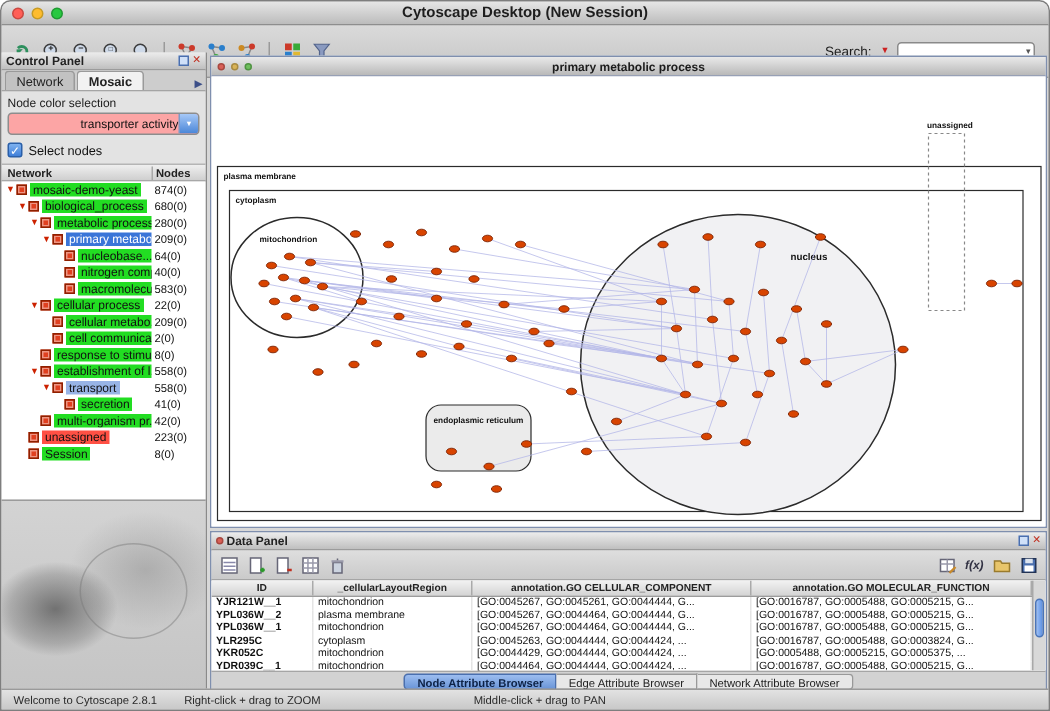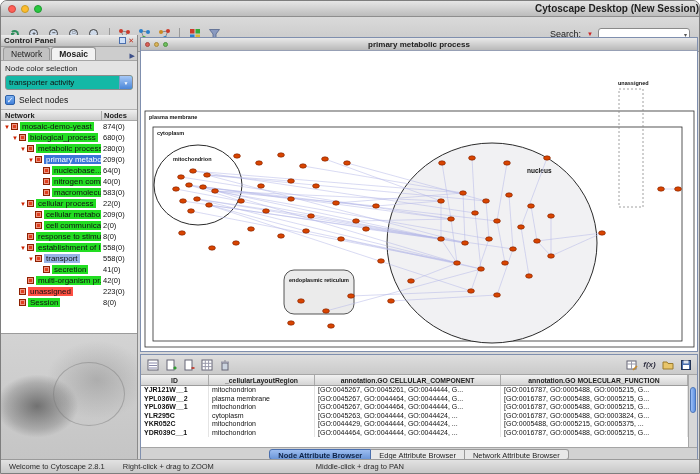--- a/index.html
+++ b/index.html
@@ -2,21 +2,21 @@
 <html><head>
 <meta charset="utf-8">
 <style>
   html,body{margin:0;padding:0;background:#ffffff;}
   *{box-sizing:border-box;}
   .window{position:relative;width:700px;height:474px;font-family:"Liberation Sans",sans-serif;
     background:#d8d8d8;border-radius:7px 7px 0 0;overflow:hidden;border:1px solid #7e7e7e;}
   
   .titlebar{position:absolute;top:0;left:0;right:0;height:16px;
     background:linear-gradient(#e6e6e6,#bcbcbc);border-bottom:1px solid #8e8e8e;
-    display:flex;align-items:center;justify-content:flex-end;}
+    display:flex;align-items:center;justify-content:center;}
   .tl{position:absolute;top:4px;width:8px;height:8px;border-radius:50%;}
   .tl.red{left:7px;background:#ff5f57;border:1px solid #c94841;}
   .tl.yellow{left:20px;background:#febc2e;border:1px solid #c79b24;}
   .tl.green{left:33px;background:#28c840;border:1px solid #1f9a32;}
   .win-title{font-size:10px;font-weight:bold;color:#1e1e1e;}
   
   .toolbar{position:absolute;top:16px;left:0;right:0;height:35px;
     background:linear-gradient(#dadada,#c4c4c4);border-bottom:1px solid #969696;
     display:flex;align-items:center;padding:0 5px;gap:3px;}
   .tbtn{width:17px;height:15px;display:flex;align-items:center;justify-content:center;border-radius:3px;}
@@ -42,21 +42,21 @@
   .panel-title{font-size:8px;font-weight:bold;color:#222;flex:1;white-space:nowrap;overflow:hidden;}
   .panel-float{width:7px;height:7px;border:1px solid #4a6fae;background:#cfe0f8;margin-right:2px;flex:none;}
   .panel-close{font-size:7px;color:#c03020;line-height:7px;flex:none;}
   .cp-tabs{height:14px;background:#cdcdcd;border-bottom:1px solid #a5a5a5;display:flex;align-items:flex-end;padding:0 2px;flex:none;}
   .cp-tab{font-size:8.5px;color:#222;padding:1px 7px;border:1px solid #9a9a9a;border-bottom:none;
     border-radius:3px 3px 0 0;background:#c2c2c2;margin-right:1px;}
   .cp-tab.active{background:#f2f2f2;font-weight:bold;}
   .cp-tab-arrow{margin-left:auto;font-size:7px;color:#3c4f88;}
   .cp-section{padding:3px 4px 4px 4px;background:#e3e3e3;border-bottom:1px solid #b5b5b5;flex:none;}
   .cp-label{font-size:8px;color:#1c1c1c;margin-bottom:2px;}
-  .cp-select{display:flex;align-items:center;height:15px;background:#14b8a6;border:1px solid #8d8d8d;border-radius:3px;overflow:hidden;}
+  .cp-select{display:flex;align-items:center;height:15px;background:#fca5a5;border:1px solid #8d8d8d;border-radius:3px;overflow:hidden;text-align:right;}
   .cp-select-value{flex:1;font-size:8px;padding-left:3px;color:#111;white-space:nowrap;overflow:hidden;}
   .cp-select-arrow{width:13px;height:100%;background:linear-gradient(#a6c8f7,#4a86d8);color:#fff;
     font-size:5px;display:flex;align-items:center;justify-content:center;border-left:1px solid #7a9cc9;}
   .cp-check-row{display:flex;align-items:center;margin-top:5px;}
   .checkbox{width:10px;height:10px;border-radius:2px;background:linear-gradient(#7fb2f0,#3f7fd9);
     border:1px solid #2a5fa8;color:#fff;font-size:8px;line-height:9px;text-align:center;margin-right:4px;}
   .cp-check-label{font-size:8.5px;color:#111;}
   .tree-header{height:11px;background:linear-gradient(#efefef,#cfcfcf);border-bottom:1px solid #a8a8a8;
     display:flex;align-items:center;font-size:7.5px;font-weight:bold;color:#222;flex:none;}
   .th-network{flex:1;padding-left:4px;}
@@ -493,20 +493,26 @@
           <ellipse cx="366" cy="112" rx="3.4" ry="2.2" fill="#d84400" stroke="#7a2000" stroke-width="0.6"></ellipse>
           <ellipse cx="406" cy="107" rx="3.4" ry="2.2" fill="#d84400" stroke="#7a2000" stroke-width="0.6"></ellipse>
           <ellipse cx="461" cy="182" rx="3.4" ry="2.2" fill="#d84400" stroke="#7a2000" stroke-width="0.6"></ellipse>
           <ellipse cx="520" cy="138" rx="3.4" ry="2.2" fill="#d84400" stroke="#7a2000" stroke-width="0.6"></ellipse>
           <ellipse cx="537" cy="138" rx="3.4" ry="2.2" fill="#d84400" stroke="#7a2000" stroke-width="0.6"></ellipse>
         </svg>
     </div>
   </div>
 
   <div class="data-panel">
+    <div class="panel-titlebar">
+      <span class="mini-dot r" style="position:static;margin-right:2px;"></span>
+      <span class="panel-title">Data Panel</span>
+      <span class="panel-float"></span>
+      <span class="panel-close">✕</span>
+    </div>
     <div class="dp-toolbar">
       <span class="dbtn">
         <svg width="12" height="12">
             <rect x="1" y="1" width="10" height="10" fill="#fff" stroke="#667"></rect>
             <line x1="2" y1="4" x2="10" y2="4" stroke="#88a"></line>
             <line x1="2" y1="6.5" x2="10" y2="6.5" stroke="#88a"></line>
             <line x1="2" y1="9" x2="10" y2="9" stroke="#88a"></line>
           </svg>
       </span>
       <span class="dbtn">

